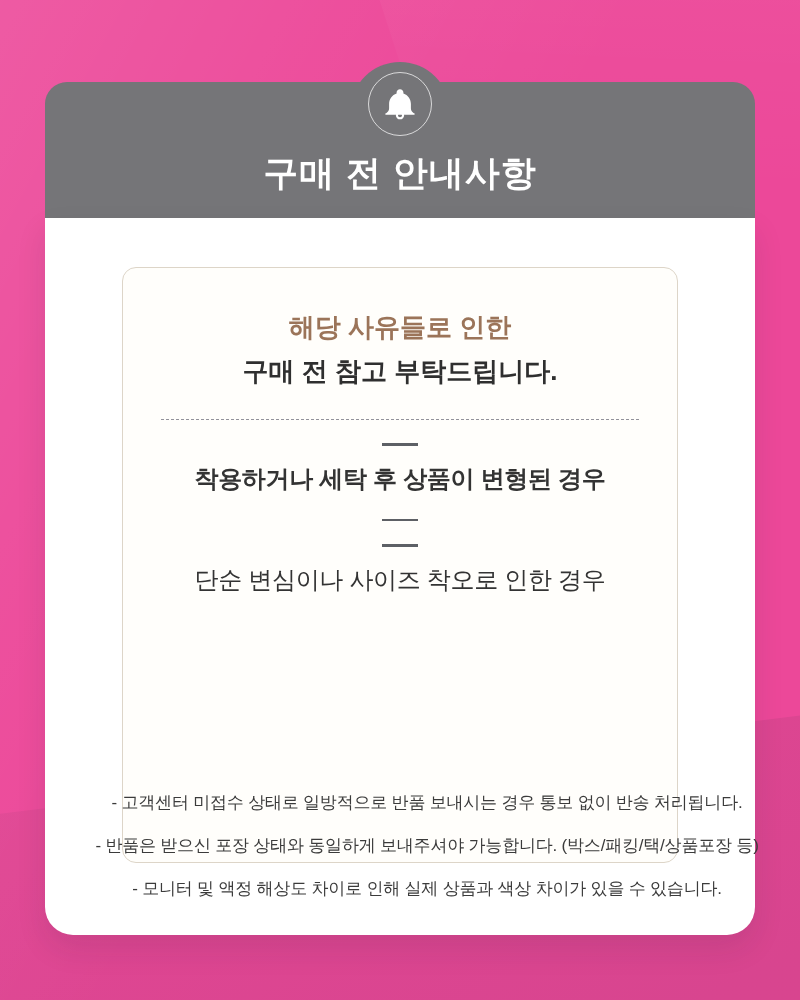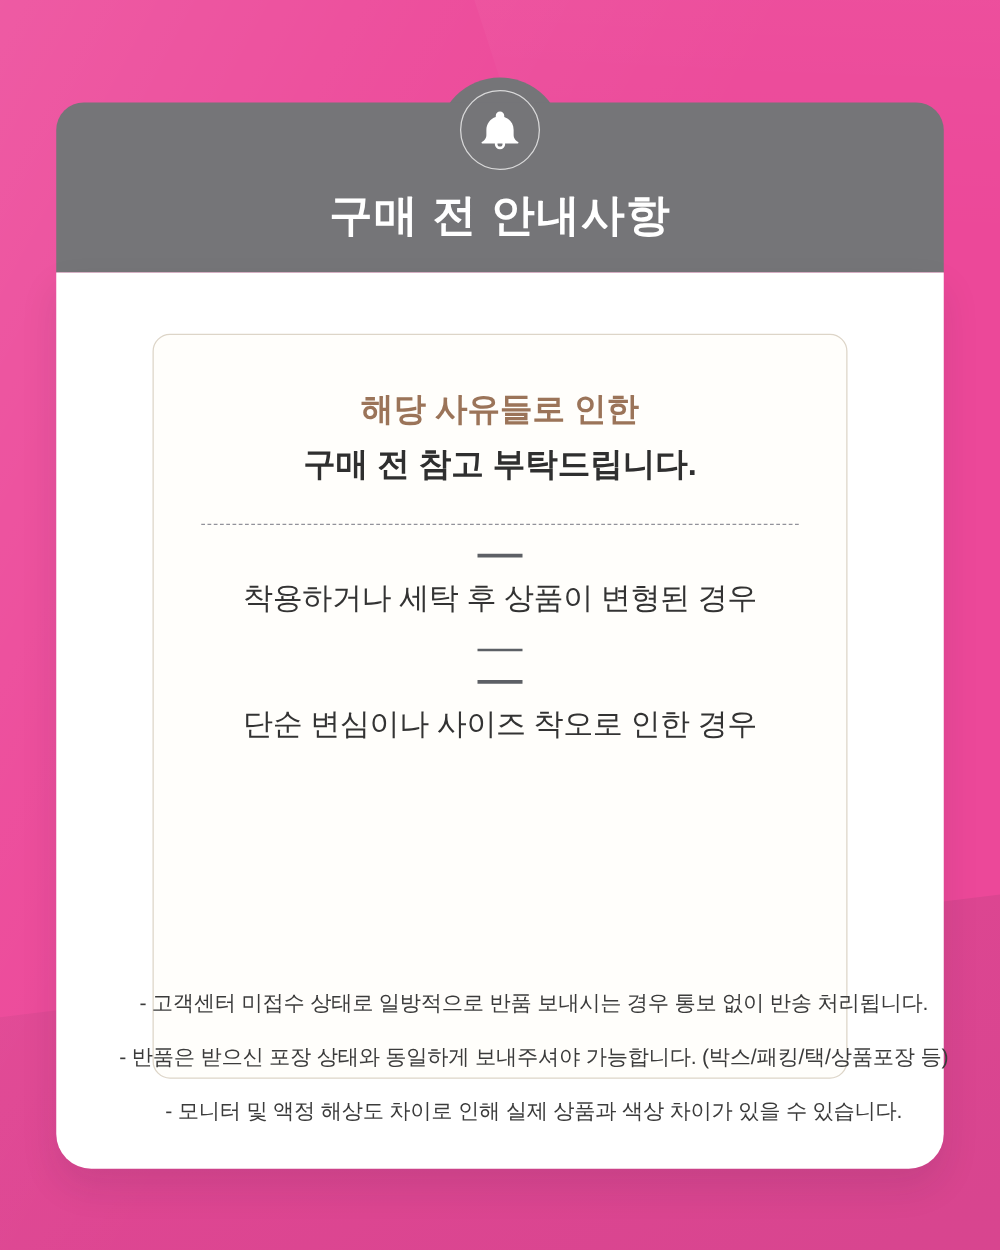--- a/index.html
+++ b/index.html
@@ -123,21 +123,21 @@
         <span class="hl">해당 사유들로 인한</span>
       </div>
       <div>
         <span>구매 전 참고 부탁드립니다.</span>
       </div>
     </div>
 
     <hr class="dashed-sep">
 
     <hr class="item-divider">
-    <div class="policy-item" style="margin-top:16px;">착용하거나 세탁 후 상품이 변형된 경우</div>
+    <div class="policy-item" style="margin-top:16px;font-weight:bold;">착용하거나 세탁 후 상품이 변형된 경우</div>
     <hr class="item-divider">
     <hr class="item-divider">
     <div class="policy-item" style="margin-top:16px;">단순 변심이나 사이즈 착오로 인한 경우</div>
   </div>
 
   <div class="footnotes">
     <div>- 고객센터 미접수 상태로 일방적으로 반품 보내시는 경우 통보 없이 반송 처리됩니다.</div>
     <div>- 반품은 받으신 포장 상태와 동일하게 보내주셔야 가능합니다. (박스/패킹/택/상품포장 등)</div>
     <div>- 모니터 및 액정 해상도 차이로 인해 실제 상품과 색상 차이가 있을 수 있습니다.</div>
   </div>

